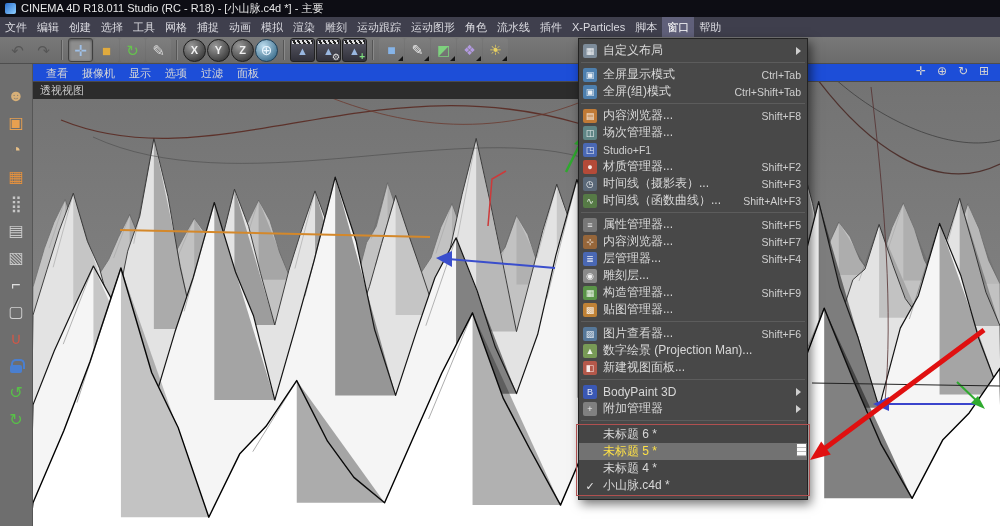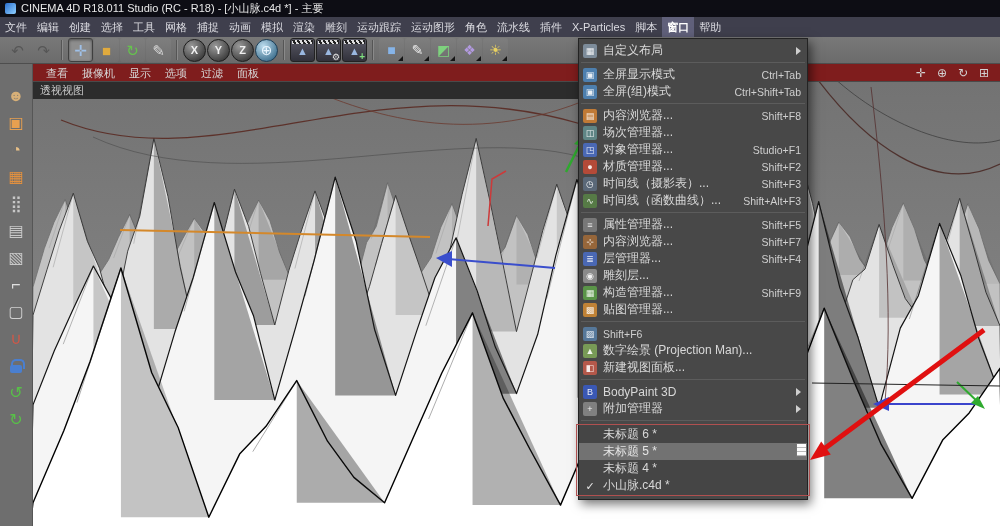--- a/index.html
+++ b/index.html
@@ -6,21 +6,21 @@
   html,body{width:1000px;height:526px;overflow:hidden;}
   body{position:relative;font-family:"Liberation Sans","DejaVu Sans",sans-serif;background:#6a6a6a;}
 
   
   #titlebar{position:absolute;top:0;left:0;right:0;height:17px;background:#0d0d14;color:#e8e8e8;
     font-size:11px;display:flex;align-items:center;gap:5px;padding:0 5px;white-space:nowrap;}
   .app-icon{width:11px;height:11px;border-radius:2px;background:linear-gradient(135deg,#2a6fd0,#8fd0ff);flex:none;}
   #menubar{position:absolute;top:17px;left:0;right:0;height:20px;background:#3f3f4d;display:flex;
     align-items:stretch;font-size:11px;color:#dcdce2;white-space:nowrap;}
   .mb-item{padding:0 5px;line-height:20px;cursor:default;}
-  .mb-item.active{background:#60607a;color:#fff;font-weight:bold;}
+  .mb-item.active{background:#60607a;color:#fff;}
 
   
   #toolbar{position:absolute;top:37px;left:0;right:0;height:27px;background:linear-gradient(#787878,#6b6b6b);
     border-bottom:1px solid #4e4e4e;display:flex;align-items:center;padding:0 5px;gap:1px;}
   .tb-sep{width:2px;height:20px;border-left:1px solid #555;border-right:1px solid #8a8a8a;margin:0 4px;flex:none;}
   .tb-btn{width:25px;height:24px;display:flex;align-items:center;justify-content:center;position:relative;
     border-radius:3px;flex:none;font-size:15px;line-height:1;}
   .tb-btn .tb-glyph{pointer-events:none;}
   .dim .tb-glyph{color:#565656;}
   .tool{background:linear-gradient(#7e7e7e,#707070);}
@@ -36,22 +36,22 @@
     background:repeating-linear-gradient(60deg,#ddd 0 2px,#222 2px 4px);}
   .render .tb-glyph{color:#9ab8e0;font-size:11px;margin-top:3px;}
   .render.gear::after{content:"⚙";position:absolute;right:0;bottom:-1px;font-size:9px;color:#e0e0e0;}
   .render.plus::after{content:"+";position:absolute;right:1px;bottom:-1px;font-size:10px;font-weight:bold;color:#7fe07f;}
   .prim{background:linear-gradient(#7e7e7e,#6e6e6e);}
   .prim .tb-glyph{font-size:14px;}
   .flyout::after{content:"";position:absolute;right:1px;bottom:1px;
     border-left:5px solid transparent;border-bottom:5px solid #141414;}
 
   
-  #vp-row{position:absolute;top:64px;left:33px;right:0;height:18px;background:#7f1d1d;
-    border-bottom:1px solid #4a4a4a;display:flex;align-items:center;font-size:11px;color:#d6d6d6;}
+  #vp-row{position:absolute;top:64px;left:33px;right:0;height:18px;background:#1d4ed8;
+    border-bottom:1px solid #4a4a4a;display:flex;font-size:11px;color:#d6d6d6;}
   #vp-menus{display:flex;padding-left:6px;}
   .vpm{padding:0 7px;line-height:18px;}
   #vp-nav{margin-left:auto;display:flex;gap:5px;padding-right:8px;color:#d2d2d2;font-size:12px;}
   .nav-ic{width:16px;text-align:center;cursor:default;}
 
   
   #sidebar{position:absolute;top:64px;bottom:0;left:0;width:33px;background:#6e6e6e;
     border-right:1px solid #565656;padding-top:17px;}
   .sb-btn{width:26px;height:24px;margin:3px auto;display:flex;align-items:center;justify-content:center;
     font-size:16px;line-height:1;border-radius:3px;}
@@ -62,21 +62,21 @@
   
   #viewport{position:absolute;top:82px;bottom:0;left:33px;right:0;background:#14532d;overflow:hidden;}
   #vp-svg{position:absolute;inset:0;width:100%;height:100%;display:block;}
   #vp-title{position:absolute;top:0;left:0;width:545px;height:17px;background:#2c2c2c;color:#c9c9c9;
     font-size:11px;line-height:17px;padding-left:7px;z-index:2;}
 
   
   #dropdown{position:absolute;left:578px;top:38px;width:230px;background:#484848;border:1px solid #232323;
     box-shadow:3px 4px 10px rgba(0,0,0,.55);z-index:20;font-size:12px;color:#d8d8d8;padding:3px 0;}
   .dd-item{height:17px;display:flex;align-items:center;gap:6px;padding:0 6px 0 4px;white-space:nowrap;}
-  .dd-item.hl{background:#727272;color:#e5e5e5;}
+  .dd-item.hl{background:#727272;color:#fde047;}
   .dd-icon{width:14px;height:14px;border-radius:2px;flex:none;font-size:9px;line-height:14px;text-align:center;
     color:rgba(255,255,255,.88);}
   .dd-icon.chk{background:transparent;color:#e8e8e8;font-size:11px;}
   .dd-label{flex:1;overflow:hidden;}
   .dd-shortcut{font-size:10.5px;color:#cfcfcf;}
   .dd-sub{width:0;height:0;border-left:5px solid #cfcfcf;border-top:4px solid transparent;
     border-bottom:4px solid transparent;flex:none;}
   .dd-sep{height:1px;background:#2f2f2f;border-bottom:1px solid #5c5c5c;margin:3px 2px;}
   .dd-box{border:1px solid #b05050;margin:2px -3px 0 -3px;padding:1px 2px;background:rgba(0,0,0,0.03);}
 
@@ -376,21 +376,20 @@
         <span class="dd-icon" style="background: rgb(192, 122, 54);">▤</span>
         <span class="dd-label">内容浏览器...</span>
         <span class="dd-shortcut">Shift+F8</span>
       </div>
       <div class="dd-item">
         <span class="dd-icon" style="background: rgb(95, 133, 133);">◫</span>
         <span class="dd-label">场次管理器...</span>
       </div>
       <div class="dd-item">
         <span class="dd-icon" style="background: rgb(74, 104, 180);">◳</span>
-        <span class="dd-label">对象管理器...</span>
         <span class="dd-shortcut">Studio+F1</span>
       </div>
       <div class="dd-item">
         <span class="dd-icon" style="background: rgb(180, 74, 56);">●</span>
         <span class="dd-label">材质管理器...</span>
         <span class="dd-shortcut">Shift+F2</span>
       </div>
       <div class="dd-item">
         <span class="dd-icon" style="background: rgb(90, 104, 120);">◷</span>
         <span class="dd-label">时间线（摄影表）...</span>
@@ -426,20 +425,21 @@
         <span class="dd-label">构造管理器...</span>
         <span class="dd-shortcut">Shift+F9</span>
       </div>
       <div class="dd-item">
         <span class="dd-icon" style="background: rgb(192, 130, 54);">▩</span>
         <span class="dd-label">贴图管理器...</span>
       </div>
       <div class="dd-sep"></div>
       <div class="dd-item">
         <span class="dd-icon" style="background: rgb(86, 120, 154);">▨</span>
+        <span class="dd-label">图片查看器...</span>
         <span class="dd-shortcut">Shift+F6</span>
       </div>
       <div class="dd-item">
         <span class="dd-icon" style="background: rgb(120, 154, 86);">▲</span>
         <span class="dd-label">数字绘景 (Projection Man)...</span>
       </div>
       <div class="dd-item">
         <span class="dd-icon" style="background: rgb(180, 88, 74);">◧</span>
         <span class="dd-label">新建视图面板...</span>
       </div>

